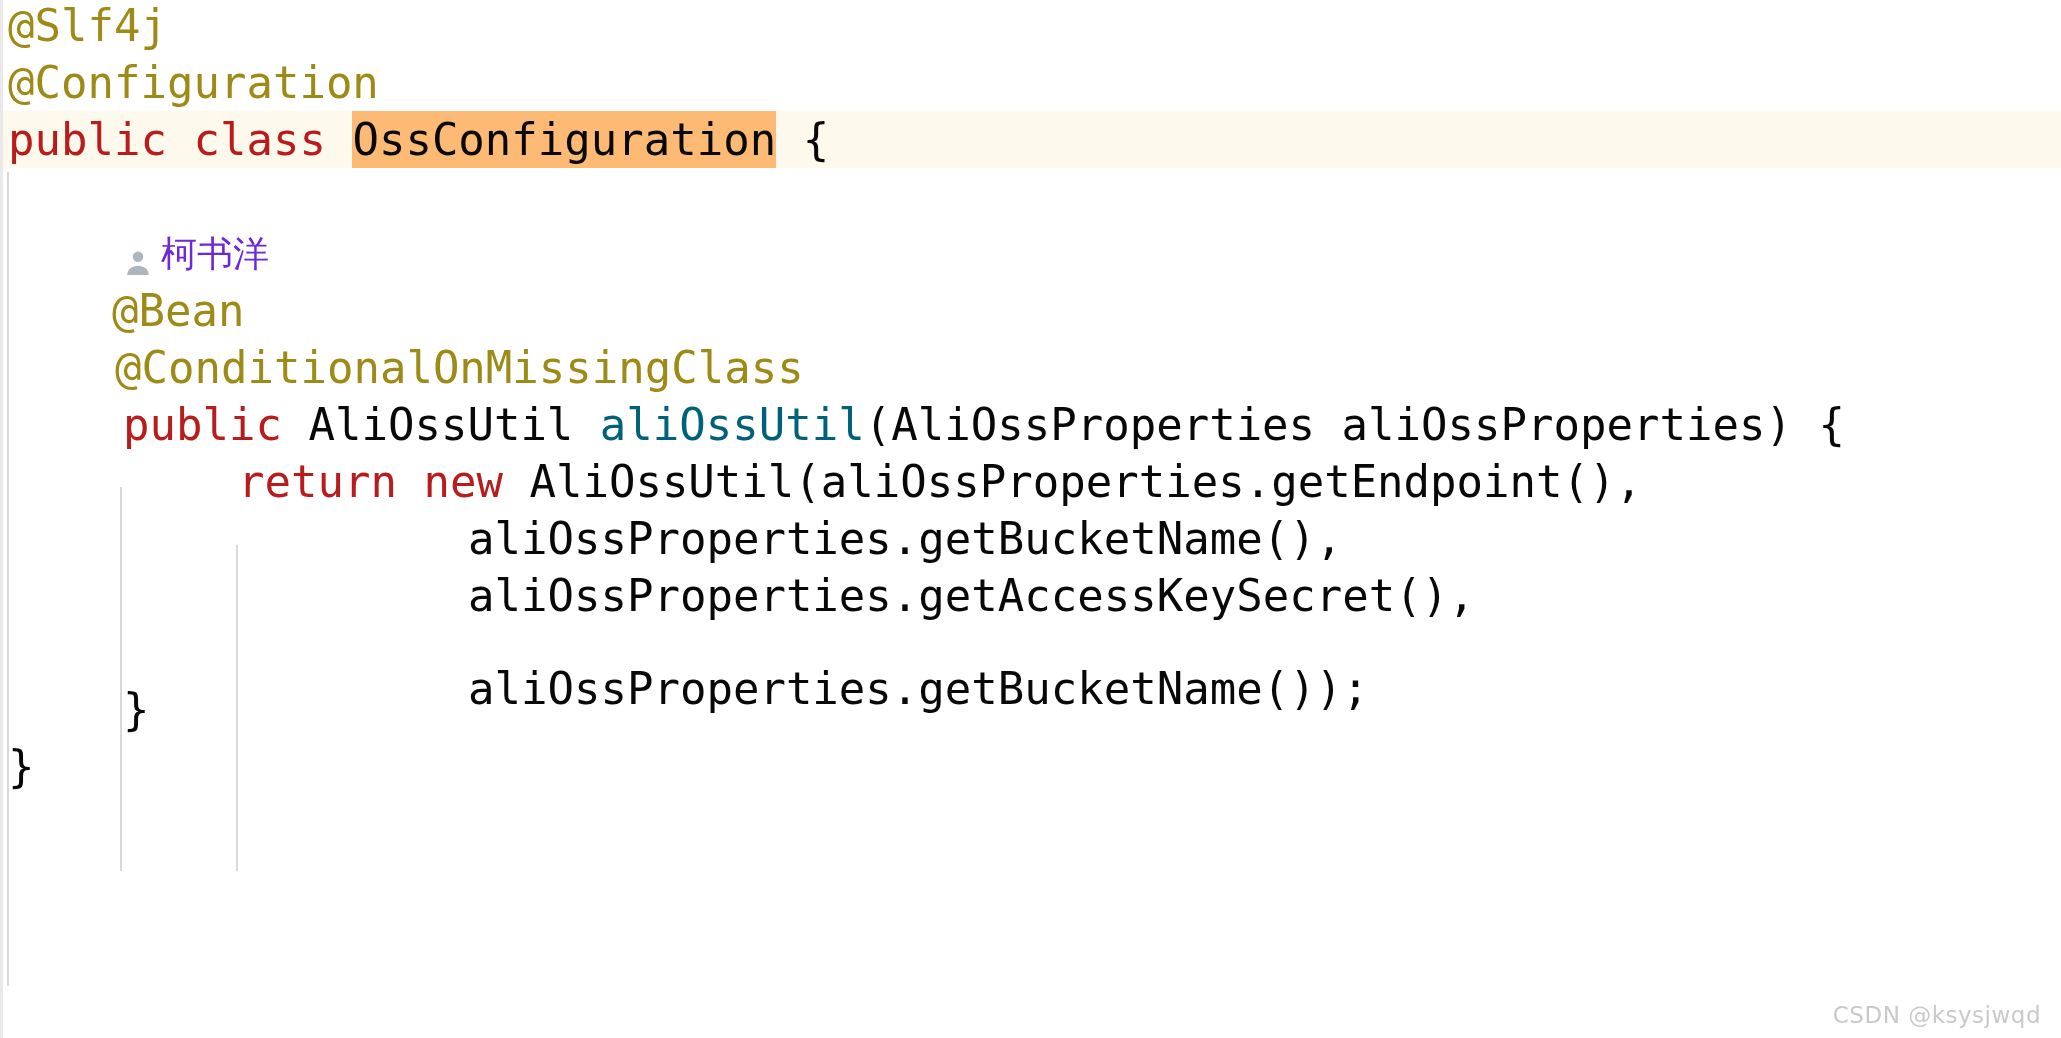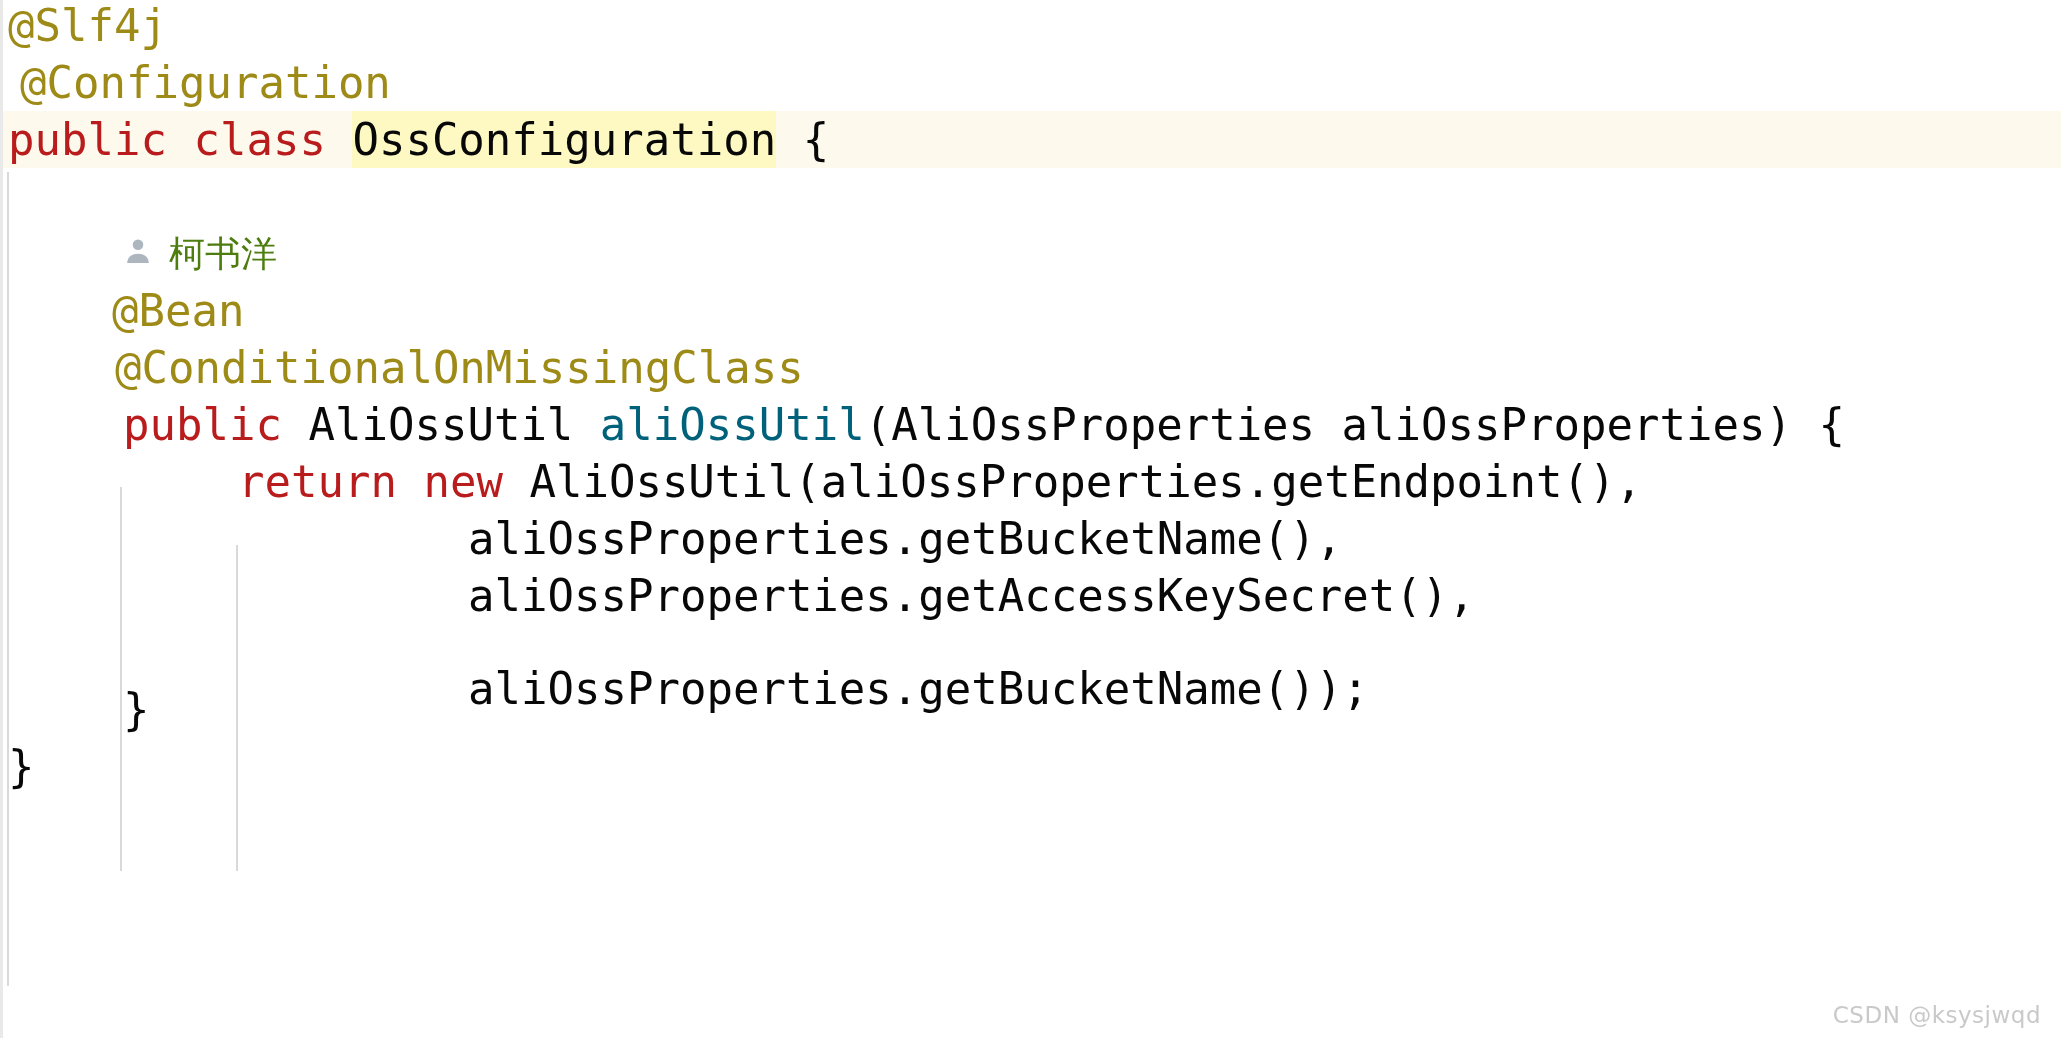--- a/index.html
+++ b/index.html
@@ -49,21 +49,21 @@
   .line-highlight {
     position: absolute;
     left: 3px;
     width: 2058px;
     height: 57px;
     background: #fdfaed;
   }
 
   
   .ident-highlight {
-    background: #fef9c3;
+    background: #fdba74;
   }
 
   
   .tok-annotation { color: #9e8a17; }
   .tok-keyword    { color: #b91c1c; }
   .tok-type       { color: #080808; }
   .tok-method     { color: #00627a; }
   .tok-plain      { color: #080808; }
 
   
@@ -72,24 +72,25 @@
     width: 2px;
     background: #d9d9d9;
   }
 
   
   .code-vision {
     position: absolute;
     height: 57px;
     line-height: 57px;
     display: flex;
-    gap: 16px;
+    align-items: center;
+    gap: 8px;
     font-family: "DejaVu Sans", "Liberation Sans", sans-serif;
     font-size: 36px;
-    color: #4d7c0f;
+    color: #6d28d9;
     white-space: nowrap;
   }
   .code-vision .person-icon {
     width: 30px; height: 34px;
     display: inline-block;
     flex: 0 0 auto;
     position: relative;
     top: 2px;
   }
 
@@ -125,21 +126,21 @@
       <svg viewBox="0 0 24 24" width="30" height="34" aria-hidden="true">
         <circle cx="12" cy="7" r="4.2" fill="#adb5bf"></circle>
         <path d="M3.4 21.5c0-4.6 3.9-7.4 8.6-7.4s8.6 2.8 8.6 7.4z" fill="#adb5bf"></path>
       </svg>
     </span>
     <span>柯书洋</span>
   </div>
 
   <div id="codeLines">
       <div class="line" style="top: -3px; padding-left: 8px;"><span class="txt tok-annotation">@Slf4j</span></div>
-      <div class="line" style="top: 54px; padding-left: 20px;"><span class="txt tok-annotation">@Configuration</span></div>
+      <div class="line" style="top: 54px; padding-left: 8px;"><span class="txt tok-annotation">@Configuration</span></div>
       <div class="line" style="top: 111px; padding-left: 8px;"><span class="txt tok-keyword">public</span><span class="txt tok-plain"> </span><span class="txt tok-keyword">class</span><span class="txt tok-plain"> </span><span class="txt tok-type ident-highlight">OssConfiguration</span><span class="txt tok-plain"> {</span></div>
       <div class="line" style="top: 168px; padding-left: 8px;"></div>
       <div class="line" style="top: 225px; padding-left: 123px;"></div>
       <div class="line" style="top: 282px; padding-left: 112px;"><span class="txt tok-annotation">@Bean</span></div>
       <div class="line" style="top: 339px; padding-left: 115px;"><span class="txt tok-annotation">@ConditionalOnMissingClass</span></div>
       <div class="line" style="top: 396px; padding-left: 123px;"><span class="txt tok-keyword">public</span><span class="txt tok-plain"> </span><span class="txt tok-type">AliOssUtil</span><span class="txt tok-plain"> </span><span class="txt tok-method">aliOssUtil</span><span class="txt tok-plain">(AliOssProperties aliOssProperties) {</span></div>
       <div class="line" style="top: 453px; padding-left: 238px;"><span class="txt tok-keyword">return</span><span class="txt tok-plain"> </span><span class="txt tok-keyword">new</span><span class="txt tok-plain"> AliOssUtil(aliOssProperties.getEndpoint(),</span></div>
       <div class="line" style="top: 510px; padding-left: 468px;"><span class="txt tok-plain">aliOssProperties.getBucketName(),</span></div>
       <div class="line" style="top: 567px; padding-left: 468px;"><span class="txt tok-plain">aliOssProperties.getAccessKeySecret(),</span></div>
       <div class="line" style="top: 660px; padding-left: 468px;"><span class="txt tok-plain">aliOssProperties.getBucketName());</span></div>

